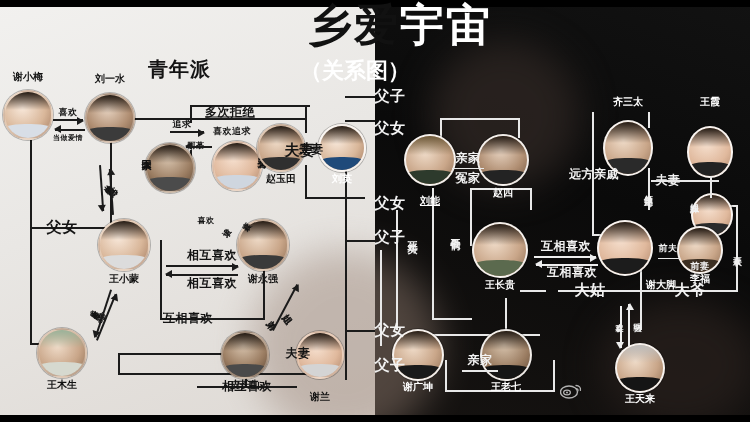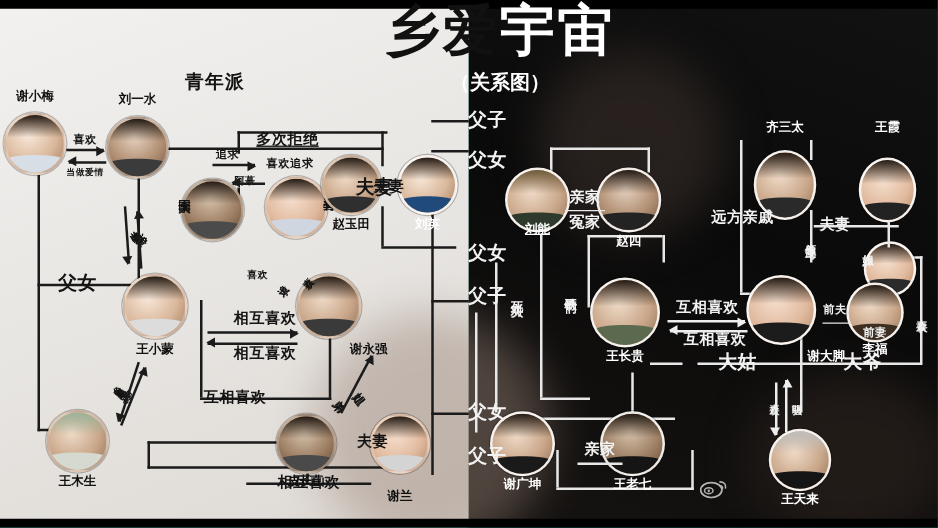--- a/index.html
+++ b/index.html
@@ -1,42 +1,42 @@
 <!DOCTYPE html>
 <html><head>
 <meta charset="utf-8">
 <style>
   html,body{margin:0;padding:0;background:#000;}
   #stage{
     position:relative;width:750px;height:422px;overflow:hidden;
     font-family:"Liberation Sans","DejaVu Sans",sans-serif;
-    background:#0f766e;
+    background:#a16207;
   }
   
   .half{position:absolute;top:0;height:422px;}
   .half-left{left:0;width:375px;background:linear-gradient(160deg,#f2f1ef 0%,#e9e7e4 45%,#ded9d4 100%);}
   .half-right{left:375px;width:375px;background:linear-gradient(200deg,#121212 0%,#0a0a0a 45%,#161311 100%);}
   .blob{position:absolute;border-radius:50%;filter:blur(18px);opacity:.45;}
   .blob1{left:250px;top:250px;width:190px;height:190px;background:#9a8477;}
   .blob2{left:430px;top:40px;width:150px;height:150px;background:#2a2320;opacity:.9;}
   .blob3{left:600px;top:300px;width:160px;height:130px;background:#241d1a;opacity:.9;}
 
   
   .title{
     position:absolute;left:250px;top:2px;width:300px;text-align:center;
     font-size:44px;font-weight:bold;letter-spacing:2px;line-height:1.05;
     font-family:"DejaVu Sans","Liberation Sans",sans-serif;
   }
   .title .t-dark{color:#111;}
   .title .t-light{color:#fff;}
   .subtitle{
-    position:absolute;left:300px;top:56px;width:200px;text-align:center;
-    font-size:16px;font-weight:bold;color:#fff;
-  }
-  .faction{position:absolute;font-size:15px;font-weight:bold;letter-spacing:1px;}
+    position:absolute;left:300px;top:56px;width:200px;text-align:left;
+    font-size:22px;font-weight:bold;color:#fff;
+  }
+  .faction{position:absolute;font-size:20px;font-weight:bold;letter-spacing:1px;}
   .faction-young{left:148px;top:56px;color:#141414;}
   .faction-old{left:528px;top:60px;color:#fff;}
 
   
   .ln{position:absolute;background:#1b1b1b;}
   .ln.light{background:#e8e8e8;}
 
   
   .node{position:absolute;width:0;height:0;}
   .node .face{
@@ -214,21 +214,21 @@
         <div class="shirt" style="background:#dcdcdc;"></div>
       </div>
     <div class="nm" style="left:124px;top:272px;">王小蒙</div>
   </div>
 
   <div class="node">
     <div class="face f3" style="left:263px;top:245px;width:48px;height:48px;">
         <div class="hairtop"></div>
         <div class="shirt" style="background:#3a3a3a;"></div>
       </div>
-    <div class="nm" style="left:263px;top:272px;margin-left:32px;">谢永强</div>
+    <div class="nm" style="left:263px;top:272px;">谢永强</div>
   </div>
 
   <div class="node">
     <div class="face f3" style="left:62px;top:353px;width:46px;height:46px;">
         <div class="hairtop" style="background:linear-gradient(180deg,#9bb39a,#9bb39a00);"></div>
         <div class="shirt" style="background:#d6d9cf;"></div>
       </div>
     <div class="nm" style="left:62px;top:378px;">王木生</div>
   </div>
 
@@ -246,21 +246,21 @@
         <div class="shirt" style="background:#d4d4d4;"></div>
       </div>
     <div class="nm" style="left:320px;top:390px;">谢兰</div>
   </div>
 
   <div class="node light">
     <div class="face f3" style="left:430px;top:160px;width:48px;height:48px;">
         <div class="hairtop" style="background:linear-gradient(180deg,#6e5a3a,#6e5a3a00);"></div>
         <div class="shirt" style="background:#2d3a2c;"></div>
       </div>
-    <div class="nm" style="left:430px;top:176px;text-decoration:underline;">刘能</div>
+    <div class="nm" style="left:430px;top:194px;text-decoration:underline;">刘能</div>
   </div>
 
   <div class="node light">
     <div class="face f2" style="left:503px;top:160px;width:48px;height:48px;">
         <div class="hairtop"></div>
         <div class="shirt" style="background:#232323;"></div>
       </div>
     <div class="nm" style="left:503px;top:186px;">赵四</div>
   </div>
 

